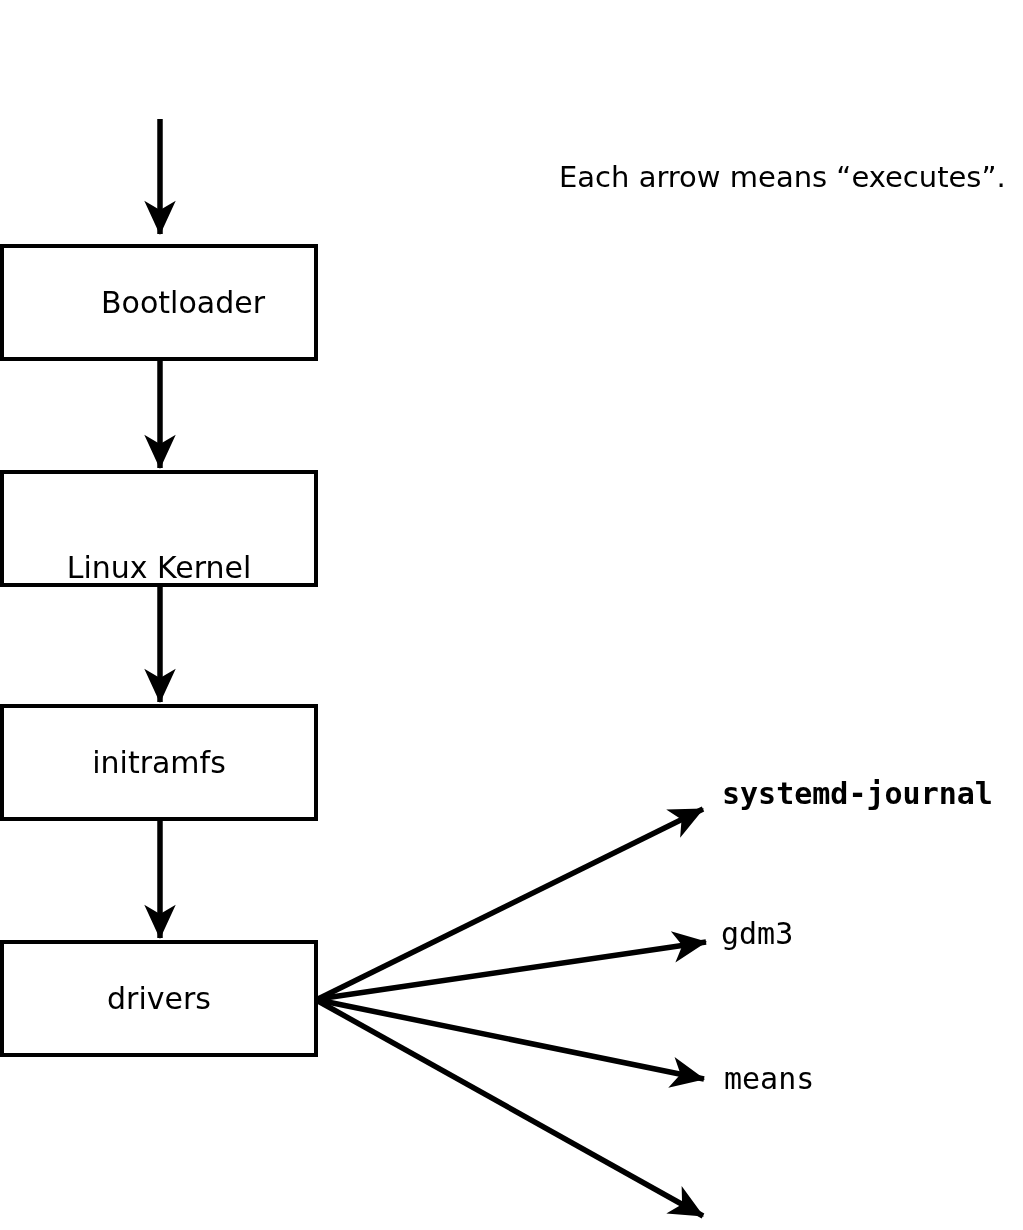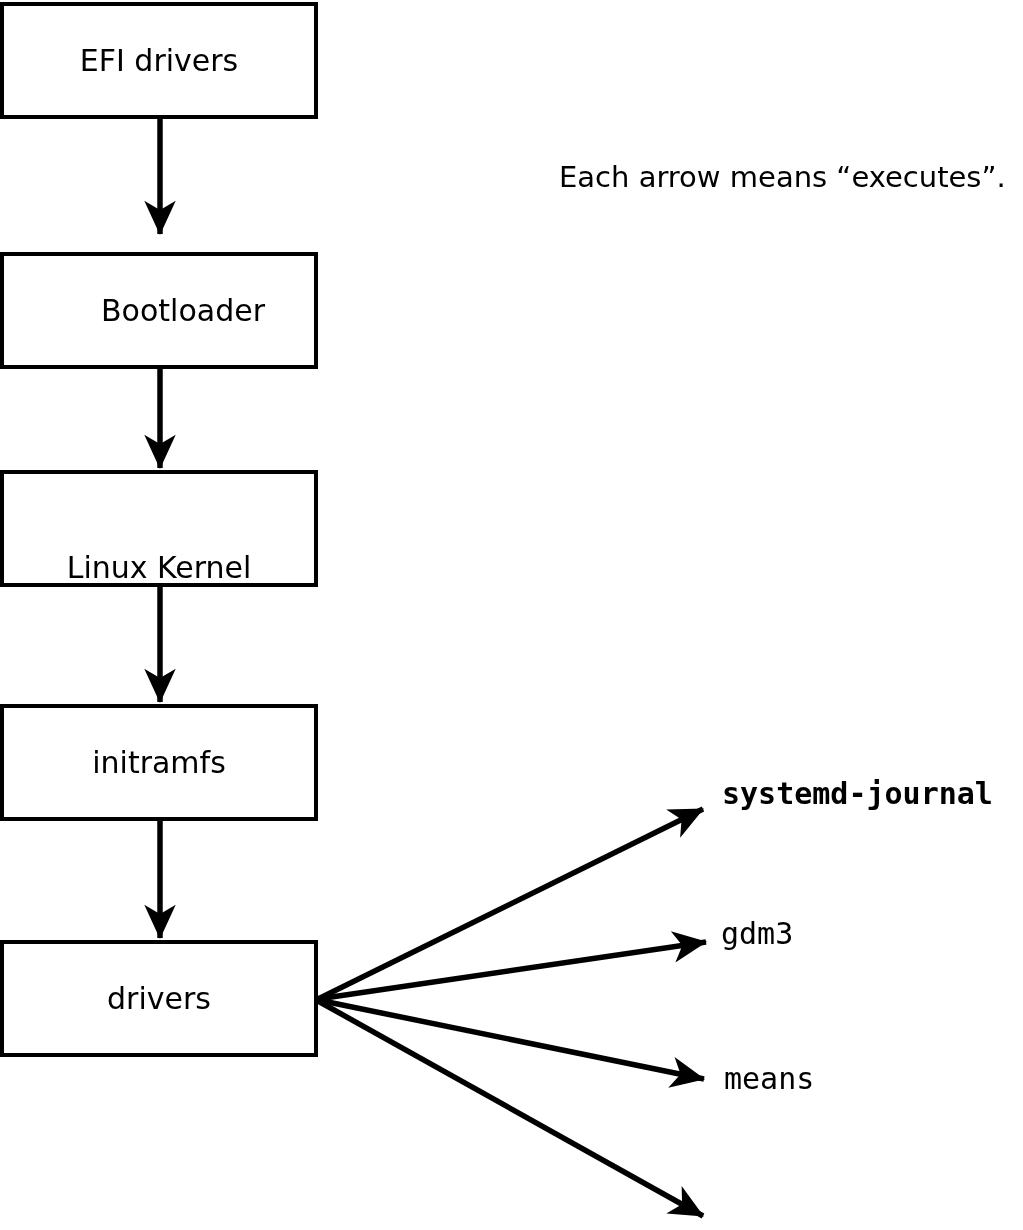--- a/index.html
+++ b/index.html
@@ -32,21 +32,21 @@
     box-sizing: border-box;
     background: #ffffff;
     display: flex;
     align-items: center;
     justify-content: center;
     font-size: 30px;
     line-height: 1;
     white-space: nowrap;
   }
   .node-1 { top: 2px; }
-  .node-2 { top: 252px; padding-left: 48px; }
+  .node-2 { top: 244px; padding-left: 48px; }
   .node-3 { top: 470px; align-items: flex-end; }
   .node-4 { top: 704px; }
   .node-5 { top: 940px; }
   .spawn-label {
     position: absolute;
     font-family: "DejaVu Sans Mono", monospace;
     font-size: 30px;
     line-height: 36px;
     white-space: nowrap;
   }
@@ -83,23 +83,20 @@
       <line x1="160" y1="353" x2="160" y2="468" marker-end="url(#ah)"></line>
       <line x1="160" y1="587" x2="160" y2="702" marker-end="url(#ah)"></line>
       <line x1="160" y1="821" x2="160" y2="938" marker-end="url(#ah)"></line>
       <line x1="318" y1="999" x2="703" y2="809" marker-end="url(#ah)"></line>
       <line x1="318" y1="999" x2="706" y2="942" marker-end="url(#ah)"></line>
       <line x1="318" y1="1000" x2="704" y2="1079" marker-end="url(#ah)"></line>
       <line x1="318" y1="1001" x2="703" y2="1216" marker-end="url(#ah)"></line>
     </g>
   </svg>
 
-  <div class="flow-node node-1">
-    <span>EFI drivers</span>
-  </div>
   <div class="flow-node node-2">
     <span>Bootloader</span>
   </div>
   <div class="flow-node node-3">
     <span>Linux Kernel</span>
   </div>
   <div class="flow-node node-4">
     <span>initramfs</span>
   </div>
   <div class="flow-node node-5">

